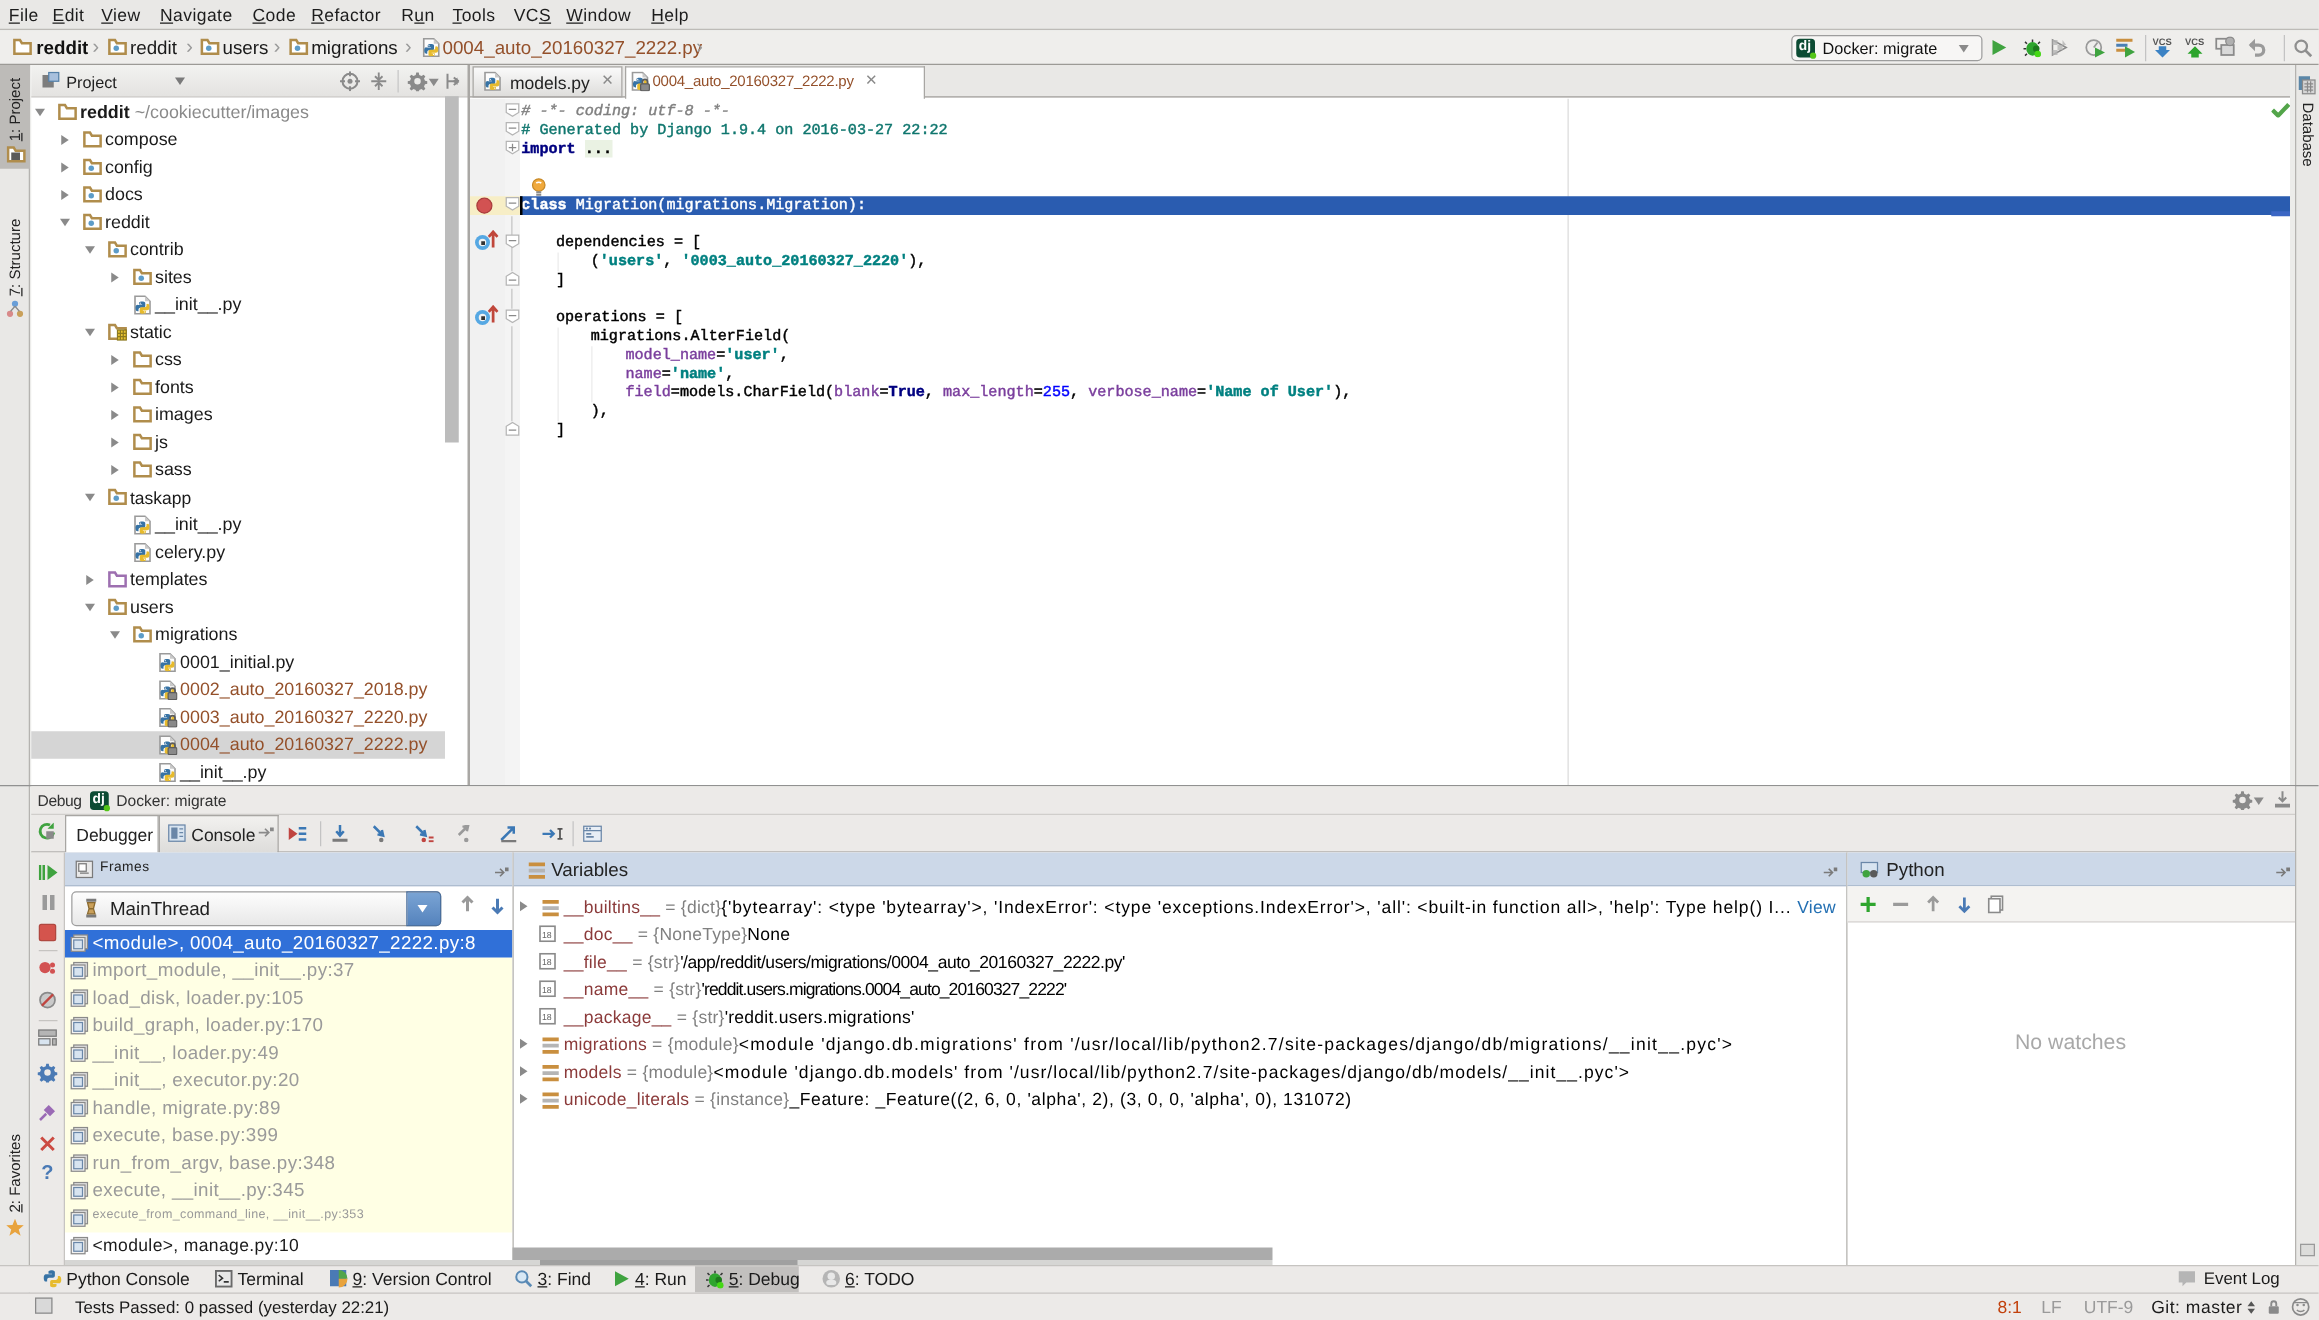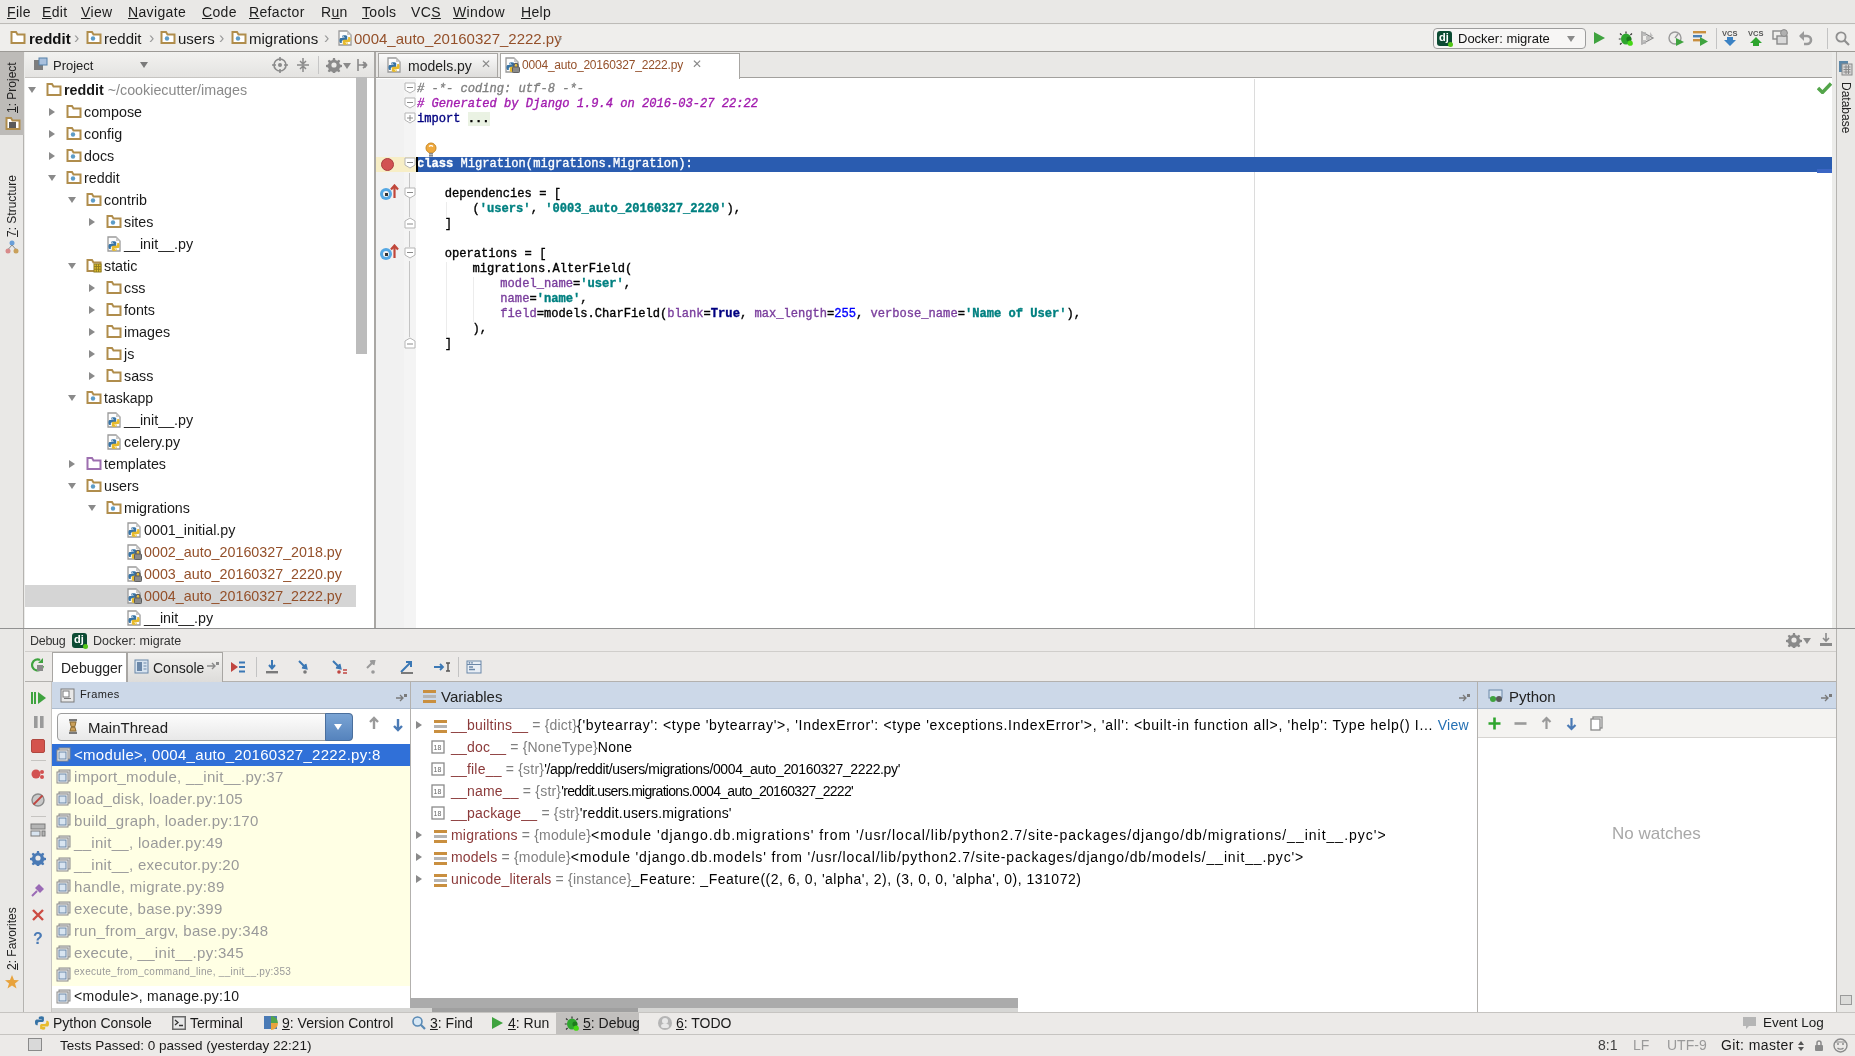--- a/index.html
+++ b/index.html
@@ -398,22 +398,22 @@
 <div class="abs" style="left:390px;top:184px"><svg width="9" height="15" viewBox="0 0 9 15" style="">
       <path d="M4.5 2 v12 M1 5.5 L4.5 1.5 L8 5.5" stroke="#c0473b" stroke-width="2.2" fill="none"></path>
     </svg></div>
 <div class="abs" style="left:380px;top:248px;width:12px;height:12px;border-radius:50%;background:#56a8e3"></div>
 <div class="abs" style="left:383px;top:251px;width:6px;height:6px;border-radius:50%;background:#f1f1f1"></div>
 <div class="abs" style="left:384.5px;top:252.5px;width:3px;height:3px;background:#333"></div>
 <div class="abs" style="left:390px;top:244px"><svg width="9" height="15" viewBox="0 0 9 15" style="">
       <path d="M4.5 2 v12 M1 5.5 L4.5 1.5 L8 5.5" stroke="#c0473b" stroke-width="2.2" fill="none"></path>
     </svg></div>
 <div class="abs mono lbl" style="left:417.0px;top:82.3px;font-size:12.1px;line-height:15px"><span style="color:#808080;font-style:italic"># -*- coding: utf-8 -*-</span></div>
-<div class="abs mono lbl" style="left:417.0px;top:97.3px;font-size:12.1px;line-height:15px"><span style="color:#a21caf;font-style:italic"># Generated by Django 1.9.4 on 2016-03-27 22:22</span></div>
-<div class="abs mono lbl" style="left:417.0px;top:112.3px;font-size:12.1px;line-height:15px"><span style="color:#000080;font-weight:normal">import</span><span style="color:#000"> </span><span style="color:#000;font-weight:bold"><span style="background:#eaf2e3"> ... </span></span></div>
+<div class="abs mono lbl" style="left:417.0px;top:97.3px;font-size:12.1px;line-height:15px"><span style="color:#0f766e;"># Generated by Django 1.9.4 on 2016-03-27 22:22</span></div>
+<div class="abs mono lbl" style="left:417.0px;top:112.3px;font-size:12.1px;line-height:15px"><span style="color:#000080;font-weight:bold">import</span><span style="color:#000"> </span><span style="color:#000;font-weight:bold"><span style="background:#eaf2e3"> ... </span></span></div>
 <div class="abs mono lbl" style="left:417.0px;top:157.3px;font-size:12.1px;line-height:15px"><span style="color:#fff;font-weight:bold">class</span><span style="color:#fff"> Migration(migrations.Migration):</span></div>
 <div class="abs mono lbl" style="left:444.788px;top:187.3px;font-size:12.1px;line-height:15px"><span style="color:#000">dependencies = [</span></div>
 <div class="abs mono lbl" style="left:472.576px;top:202.3px;font-size:12.1px;line-height:15px"><span style="color:#000">(</span><span style="color:#008080;font-weight:bold">'users'</span><span style="color:#000">, </span><span style="color:#008080;font-weight:bold">'0003_auto_20160327_2220'</span><span style="color:#000">),</span></div>
 <div class="abs mono lbl" style="left:444.788px;top:217.3px;font-size:12.1px;line-height:15px"><span style="color:#000">]</span></div>
 <div class="abs mono lbl" style="left:444.788px;top:247.3px;font-size:12.1px;line-height:15px"><span style="color:#000">operations = [</span></div>
 <div class="abs mono lbl" style="left:472.576px;top:262.3px;font-size:12.1px;line-height:15px"><span style="color:#000">migrations.AlterField(</span></div>
 <div class="abs mono lbl" style="left:500.36400000000003px;top:277.3px;font-size:12.1px;line-height:15px"><span style="color:#7a3e9d">model_name</span><span style="color:#000">=</span><span style="color:#008080;font-weight:bold">'user'</span><span style="color:#000">,</span></div>
 <div class="abs mono lbl" style="left:500.36400000000003px;top:292.3px;font-size:12.1px;line-height:15px"><span style="color:#7a3e9d">name</span><span style="color:#000">=</span><span style="color:#008080;font-weight:bold">'name'</span><span style="color:#000">,</span></div>
 <div class="abs mono lbl" style="left:500.36400000000003px;top:307.3px;font-size:12.1px;line-height:15px"><span style="color:#7a3e9d">field</span><span style="color:#000">=models.CharField(</span><span style="color:#7a3e9d">blank</span><span style="color:#000">=</span><span style="color:#000080;font-weight:bold">True</span><span style="color:#000">, </span><span style="color:#7a3e9d">max_length</span><span style="color:#000">=</span><span style="color:#0000ff">255</span><span style="color:#000">, </span><span style="color:#7a3e9d">verbose_name</span><span style="color:#000">=</span><span style="color:#008080;font-weight:bold">'Name of User'</span><span style="color:#000">),</span></div>
 <div class="abs mono lbl" style="left:472.576px;top:322.3px;font-size:12.1px;line-height:15px"><span style="color:#000">),</span></div>
@@ -768,21 +768,21 @@
       <rect x="4" y="9" width="8" height="4" rx="2" fill="#e8e8e8"></rect>
     </svg></div>
 <div class="abs lbl" style="left:676px;top:1015px;color:#1a1a1a;font-size:14px"><u>6</u>: TODO</div>
 <div class="abs" style="left:1742px;top:1016px"><svg width="15" height="14" viewBox="0 0 15 14" style="">
       <path d="M1 1 h13 v9 h-7 l-3 3 v-3 h-3 z" fill="#b5b5b5"></path>
     </svg></div>
 <div class="abs lbl" style="left:1763px;top:1015px;color:#1a1a1a;font-size:13.5px">Event Log</div>
 <div class="abs" style="left:0;top:1034px;width:1855px;height:22px;background:#eceae8;border-top:1px solid #c6c4c1"></div>
 <div class="abs" style="left:28px;top:1038px;width:14px;height:13px;background:#d9d9d9;border:1.5px solid #8a8a8a"></div>
 <div class="abs lbl" style="left:60px;top:1038px;color:#1a1a1a;font-size:13.5px">Tests Passed: 0 passed (yesterday 22:21)</div>
-<div class="abs lbl" style="left:1598px;top:1037px;color:#404040;font-size:14px">8:1</div>
+<div class="abs lbl" style="left:1598px;top:1037px;color:#c2410c;font-size:14px">8:1</div>
 <div class="abs lbl" style="left:1633px;top:1037px;color:#9a9a9a;font-size:14px">LF</div>
 <div class="abs lbl" style="left:1667px;top:1037px;color:#9a9a9a;font-size:14px">UTF-9</div>
 <div class="abs lbl" style="left:1721px;top:1037px;color:#1a1a1a;font-size:14px;letter-spacing:0.4px">Git: master</div>
 <div class="abs" style="left:1796px;top:1040px"><svg width="10" height="12" viewBox="0 0 10 12" style="">
       <path d="M5 1 L8 5 H2 Z M5 11 L2 7 h6 z" fill="#555"></path>
     </svg></div>
 <div class="abs" style="left:1813px;top:1039px"><svg width="12" height="13" viewBox="0 0 12 13" style="">
       <rect x="2" y="6" width="8" height="6" rx="1" fill="#8a8a8a"></rect>
       <path d="M4 6 V4 a2 2 0 0 1 4 0 v2" fill="none" stroke="#8a8a8a" stroke-width="1.5"></path>
     </svg></div>

